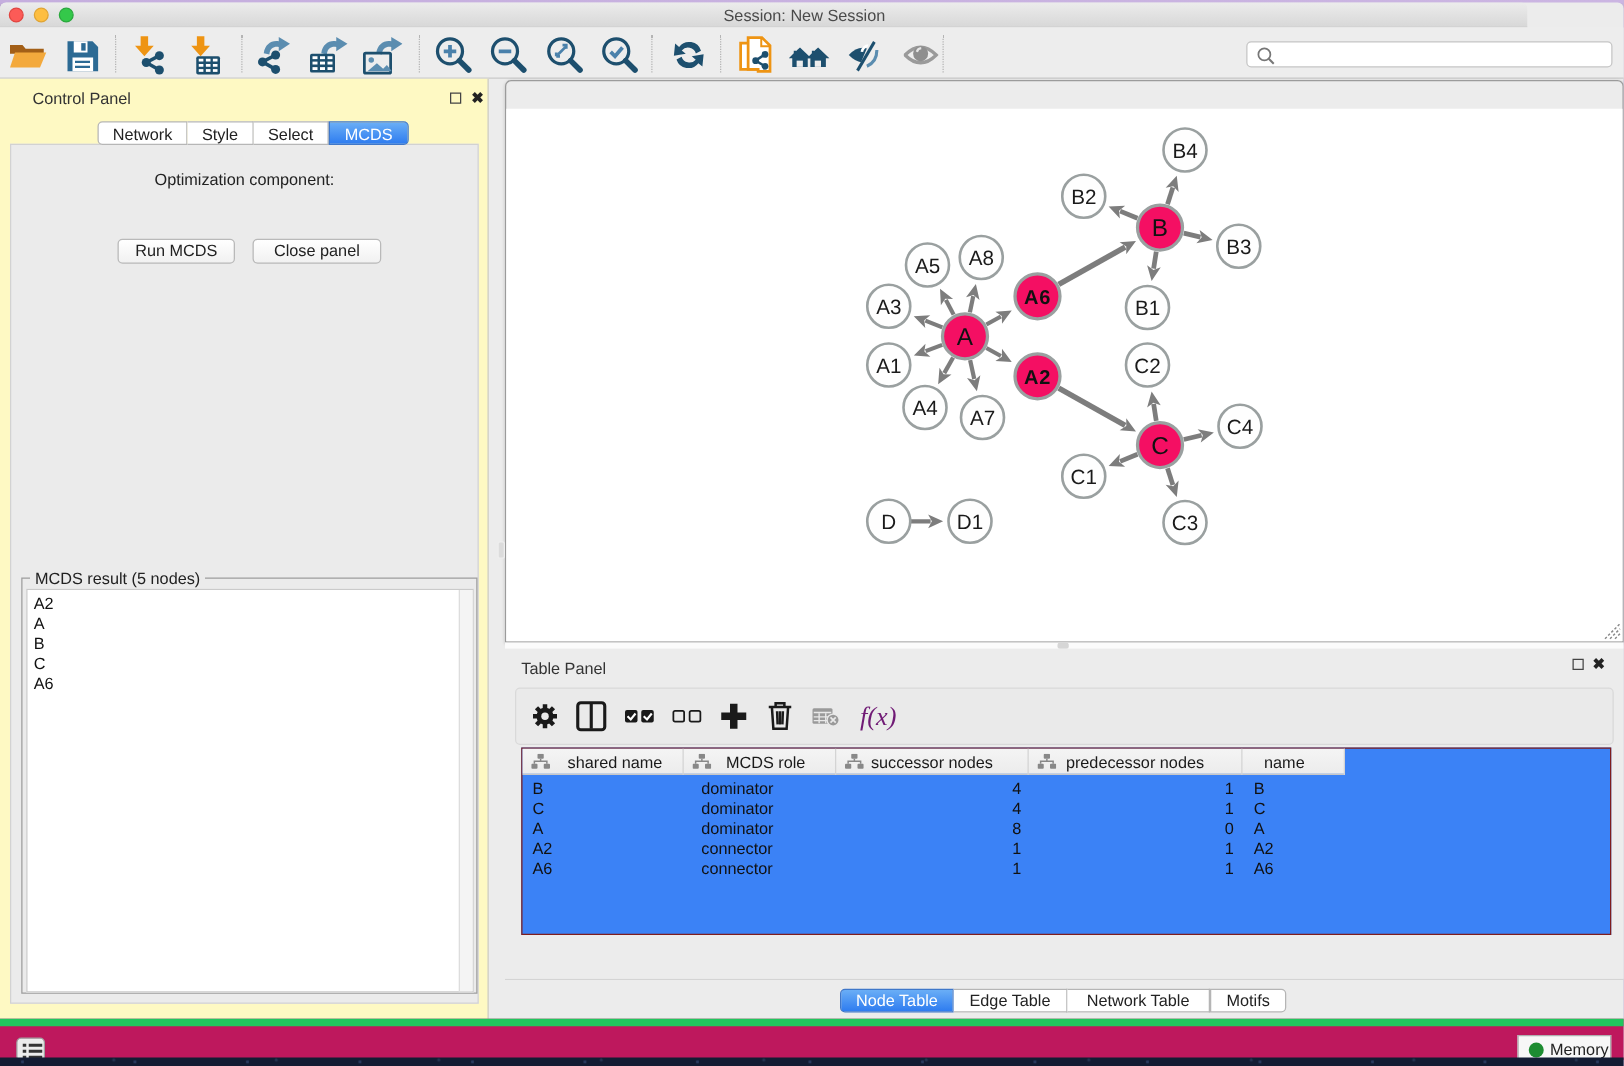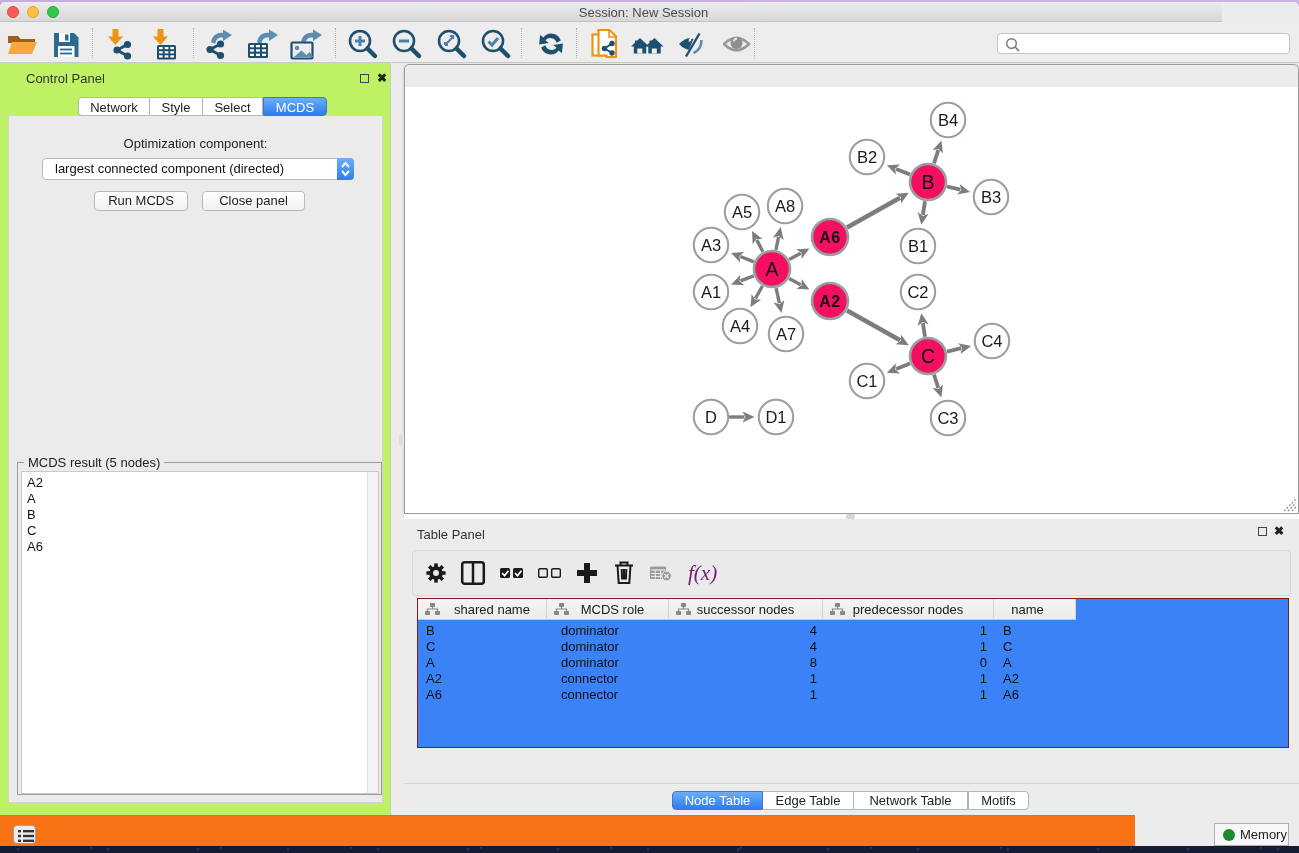--- a/index.html
+++ b/index.html
@@ -6,21 +6,21 @@
 .abs{position:absolute}
 #desk-top{left:0;top:0;width:1299px;height:3px;background:linear-gradient(90deg,#c5aede,#cbb5e2)}
 #desk-bot{left:0;top:846px;width:1299px;height:7px;background:#131c33;background-image:radial-gradient(circle at 20% 50%, #2a3a5e 1px, transparent 1.5px),radial-gradient(circle at 70% 30%, #24334f 1px, transparent 1.5px);background-size:90px 7px,130px 7px}
 #app{left:0;top:2px;width:1299px;height:844px;background:#ececec;border-radius:5px 5px 0 0}
 #titlebar{left:0;top:0;width:1222px;height:20px;background:linear-gradient(#ececec,#d8d8d8);border-radius:5px 5px 0 0;border-bottom:1px solid #c3c3c3}
 #titlebar .tl{top:4px;width:12px;height:12px;border-radius:50%}
 #title-text{left:-6px;width:1299px;text-align:center;top:3px;font-size:13px;color:#4a4a4a}
 #toolbar{left:0;top:20px;width:1299px;height:41px;background:#ededed;border-bottom:1px solid #c9c9c9}
 .tsep{top:6px;height:30px;width:0;border-left:1px dotted #b4b4b4}
 #search{left:997px;top:11px;width:293px;height:21px;background:#fff;border:1px solid #c5c5c5;border-radius:4px}
-#cpanel{left:0;top:61px;width:391px;height:752px;background:#bef264;border-right:1px solid #c9c9c9}
+#cpanel{left:0;top:61px;width:391px;height:752px;background:#fef9c3;border-right:1px solid #c9c9c9}
 .phead{font-size:13px;color:#333}
 .sqicon{width:9px;height:9px;border:1.5px solid #444}
 .xicon{font-size:12px;color:#222;font-weight:bold}
 #cp-content{left:8px;top:52px;width:375px;height:688px;background:#ebebeb;border:1px solid #d2d2d2}
 .tab{top:34px;height:19px;background:#fff;border:1px solid #b6b6b6;font-size:13px;color:#222;text-align:center;line-height:19px}
 .tabsel{background:linear-gradient(#6aaef6,#2e7cf0);color:#fff;border:1px solid #3f77c9}
 #optlabel{left:0;top:73px;width:391px;text-align:center;font-size:13px;color:#222}
 #dropdown{left:42px;top:95px;width:312px;height:22px;background:#fff;border:1px solid #b9b9b9;border-radius:4px;font-size:13px;color:#111;line-height:20px;padding-left:12px}
 #dd-btn{right:-1px;top:-1px;width:17px;height:22px;border-radius:0 4px 4px 0;background:linear-gradient(#6db1f8,#2d7bf4)}
 .btn{top:128px;height:20px;background:linear-gradient(#ffffff,#f1f1f1);border:1px solid #b9b9b9;border-radius:4px;font-size:13px;color:#222;text-align:center;line-height:18px}
@@ -35,21 +35,21 @@
 #nw-title-text{width:100%;text-align:center;top:3px;font-size:13px;font-weight:bold;color:#333}
 #nw-body{left:0;top:22px;width:893px;height:426px;background:#fff;overflow:hidden}
 #tpanel{left:404px;top:517px;width:895px;height:264px;background:#ececec}
 #tp-toolbar{left:13px;top:29px;width:871px;height:52px}
 #ttable{left:13px;top:79px;width:872px;height:150px;background:#3b82f6;border:1px solid #7f1d1d}
 #thead{left:0;top:0;width:658px;height:21px;background:linear-gradient(#f4f4f4,#ececec);border-bottom:1px solid #c8c8c8}
 .hcol{top:0;height:21px;border-right:1px solid #d4d4d4;font-size:13px;color:#1a1a1a;text-align:center;line-height:21px}
 .cell{font-size:13px;color:#111}
 .seg{top:0;height:19px;background:#fff;border:1px solid #b5b5b5;font-size:13px;color:#222;text-align:center;line-height:18px}
 .segsel{background:linear-gradient(#6aaef6,#2e7cf0);color:#fff;border:1px solid #3f77c9}
-#statusbar{left:0;top:813px;width:1135px;height:33px;background:#f97316;border-top:1px solid #22c55e}
+#statusbar{left:0;top:813px;width:1299px;height:33px;background:#be185d;border-top:6px solid #22c55e}
 #listbtn{left:13px;top:9px;width:23px;height:19px;background:#ececec;border:1px solid #9f9f9f;border-radius:4px}
 #membtn{left:1214px;top:7px;width:75px;height:23px;background:#f7f7f7;border:1px solid #b0b0b0;font-size:13px;color:#222}
 </style></head>
 <body>
 <div id="screen">
   <div class="abs" id="desk-top"></div>
   <div class="abs" id="app">
     <div class="abs" id="titlebar">
       <div class="abs tl" style="left:7px;background:#fc5b57;border:0.5px solid #e14540"></div>
       <div class="abs tl" style="left:27px;background:#fdbe41;border:0.5px solid #e0a433"></div>
@@ -197,28 +197,20 @@
     <div class="abs" id="cpanel">
       <div class="abs phead" style="left:26px;top:8px">Control Panel</div>
       <div class="abs sqicon" style="left:360px;top:11px"></div>
       <div class="abs xicon" style="left:377px;top:8px">✖</div>
       <div class="abs" id="cp-content"></div>
       <div class="abs tab" style="left:78px;width:72px;border-radius:4px 0 0 4px">Network</div>
       <div class="abs tab" style="left:150px;width:53px;border-left:0">Style</div>
       <div class="abs tab" style="left:203px;width:60px;border-left:0">Select</div>
       <div class="abs tab tabsel" style="left:263px;width:64px;border-radius:0 4px 4px 0">MCDS</div>
       <div class="abs" id="optlabel">Optimization component:</div>
-      <div class="abs" id="dropdown">largest connected component (directed)
-        <div class="abs" id="dd-btn">
-            <svg class="abs" style="left:3px;top:3px" width="11" height="16" viewBox="0 0 11 16">
-              <path d="M2 6 L5.5 2 L9 6" fill="none" stroke="#fff" stroke-width="2"></path>
-              <path d="M2 10 L5.5 14 L9 10" fill="none" stroke="#fff" stroke-width="2"></path>
-            </svg>
-          </div>
-      </div>
       <div class="abs btn" style="left:94px;width:94px">Run MCDS</div>
       <div class="abs btn" style="left:202px;width:103px">Close panel</div>
       <div class="abs" id="groupbox">
         <div class="abs" id="grouplabel">MCDS result (5 nodes)</div>
         <div class="abs" id="mcds-list">
           <div class="abs scroll"></div>
           <div class="abs li" style="top:3px">A2</div>
           <div class="abs li" style="top:19px">A</div>
           <div class="abs li" style="top:35px">B</div>
           <div class="abs li" style="top:51px">C</div>

